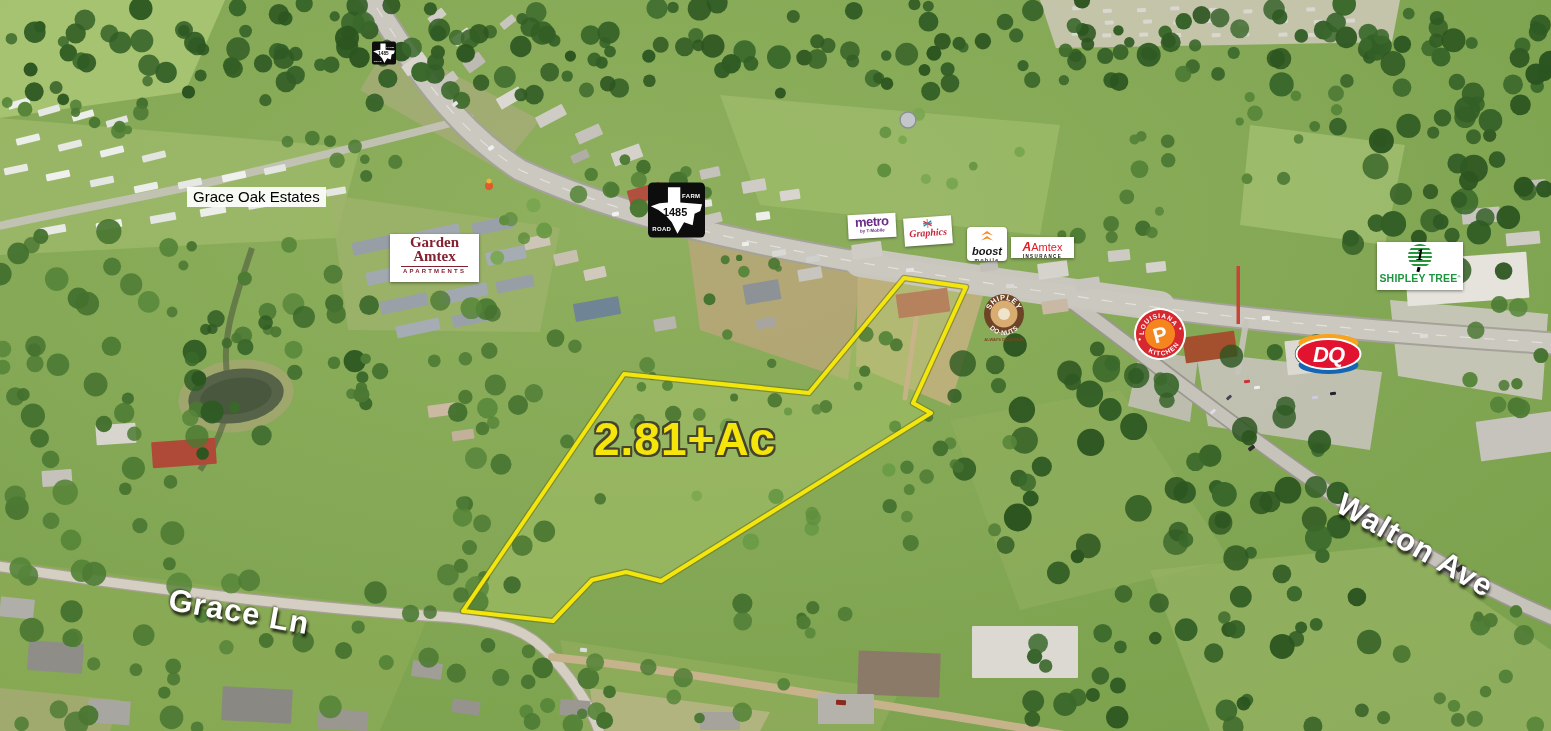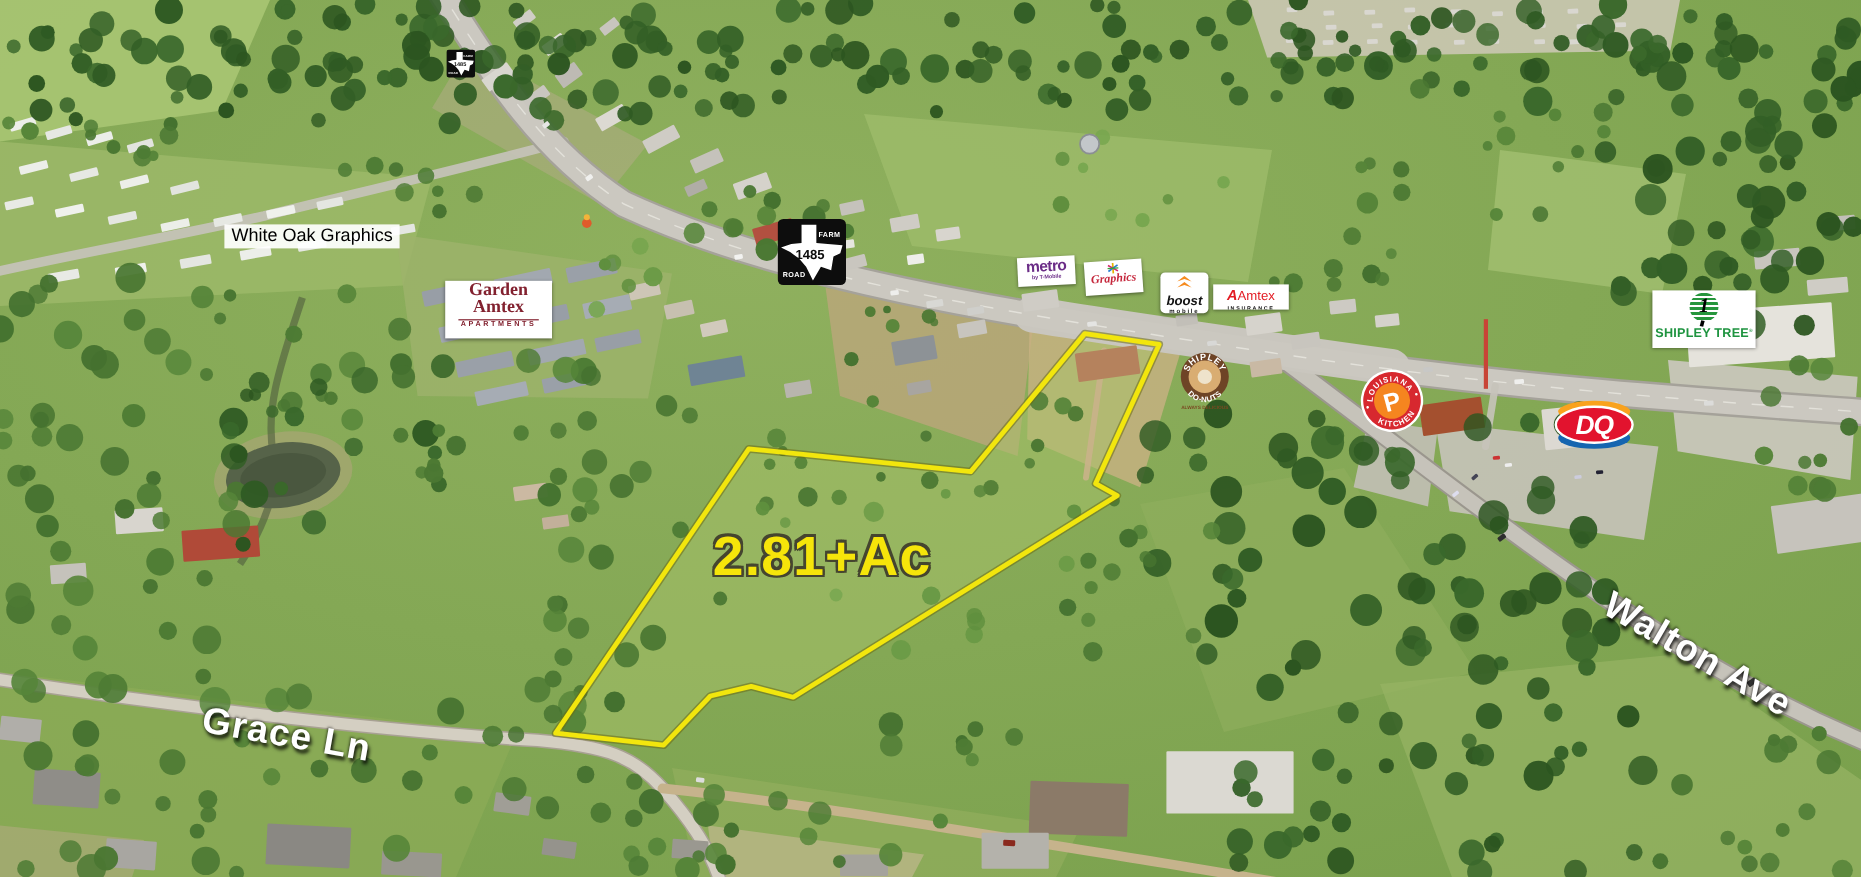--- a/index.html
+++ b/index.html
@@ -8,30 +8,30 @@
   #scene{position:absolute;left:0;top:0;}
   .ov{position:absolute;}
 
   
   .road-label{color:#fff;font-weight:700;font-size:31px;letter-spacing:1px;white-space:nowrap;
     text-shadow:2px 3px 3px rgba(0,0,0,.8), -1px -1px 2px rgba(0,0,0,.45);}
   #lbl-grace{left:172px;top:582px;transform:rotate(10deg);transform-origin:left top;}
   #lbl-walton{left:1348px;top:486px;transform:rotate(30deg);transform-origin:left top;}
   #lbl-whiteoak{left:187px;top:187px;background:rgba(255,255,255,.92);color:#000;
     font-size:15px;padding:1px 6px 2px;white-space:nowrap;}
-  #lbl-acreage{left:594px;top:436px;font-size:46px;font-weight:700;color:#f6e50a;letter-spacing:1px;
+  #lbl-acreage{left:594px;top:412px;font-size:46px;font-weight:700;color:#f6e50a;letter-spacing:1px;
     white-space:nowrap;
     text-shadow:-2px -2px 0 #45452f,2px -2px 0 #45452f,-2px 2px 0 #45452f,2px 2px 0 #45452f,
                 0 -2px 0 #45452f,0 2px 0 #45452f,-2px 0 0 #45452f,2px 0 0 #45452f;}
 
   
   .wsign{background:#fff;box-shadow:0 1px 3px rgba(0,0,0,.45);text-align:center;overflow:hidden;}
 
   
-  #sign-gg{left:371px;top:234px;width:89px;height:48px;padding-top:2px;box-sizing:border-box;}
+  #sign-gg{left:390px;top:234px;width:89px;height:48px;padding-top:2px;box-sizing:border-box;}
   #sign-gg .gg-line{font-family:"Liberation Serif",serif;font-weight:700;font-size:15px;
      line-height:.92;color:#82212f;}
   #sign-gg .gg-rule{height:1px;background:#82212f;margin:2px 11px 1px;}
   #sign-gg .gg-sub{font-size:6px;letter-spacing:2.2px;color:#82212f;font-weight:700;}
 
   
   #sign-metro{left:848px;top:214px;width:48px;height:24px;transform:rotate(-3deg);padding-top:1px;box-sizing:border-box;}
   #sign-metro .m-name{font-size:13px;font-weight:900;color:#6b2d87;line-height:1;letter-spacing:-.5px;}
   #sign-metro .m-by{font-size:4.5px;color:#6b2d87;font-weight:700;}
 
@@ -975,21 +975,21 @@
       <circle cx="489" cy="186" r="4" fill="#e05a2b"></circle>
         <circle cx="489" cy="181" r="2.5" fill="#f2b33a"></circle>
     </g>
 
     <g>
       <polygon points="624,374 809,393 904,278 966,287 913,403 931,413 661,581 626,572 592,580 553,621 463,611" fill="none" stroke="#6b6b12" stroke-width="6.5" stroke-linejoin="round" opacity=".55"></polygon>
       <polygon points="624,374 809,393 904,278 966,287 913,403 931,413 661,581 626,572 592,580 553,621 463,611" fill="none" stroke="#f2e60d" stroke-width="4" stroke-linejoin="round"></polygon>
     </g>
   </svg>
 
-  <div class="ov" id="lbl-whiteoak">White Oak Graphics</div>
+  <div class="ov" id="lbl-whiteoak">Grace Oak Estates</div>
   <div class="ov road-label" id="lbl-grace">Grace Ln</div>
   <div class="ov road-label" id="lbl-walton">Walton Ave</div>
   <div class="ov" id="lbl-acreage">2.81+Ac</div>
 
   <svg class="ov" id="fm-big" viewBox="0 0 60 58">
     <rect width="60" height="58" rx="5" fill="#0d0d0d"></rect>
     <path d="M21,5 L34,5 L34,21 L44,22 L57,23 L55,30 L49,33 L47,45 L38,42 L31,54 L25,42 L19,35 L11,29 L3,25 L12,22 L21,21 Z" fill="#ffffff"></path>
     <text class="fm-word" x="45.5" y="16" text-anchor="middle">FARM</text>
     <text class="fm-num" x="28.5" y="35" text-anchor="middle">1485</text>
     <text class="fm-word" x="14.5" y="51" text-anchor="middle">ROAD</text>

